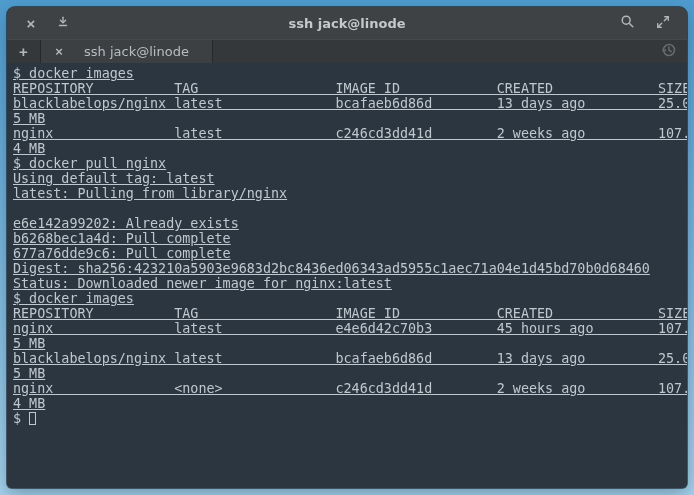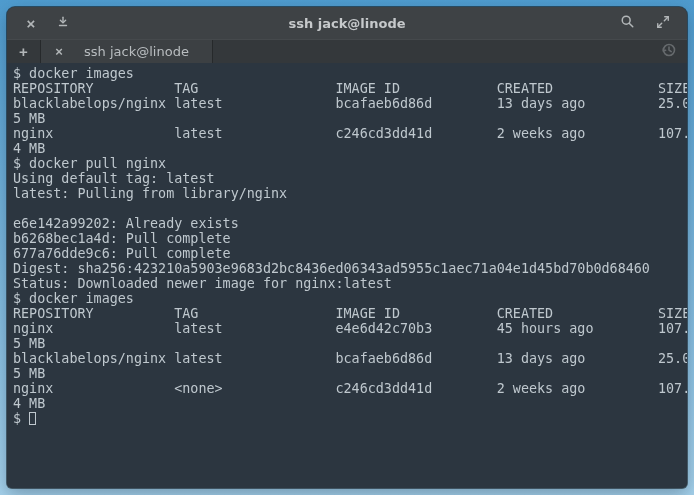--- a/index.html
+++ b/index.html
@@ -82,21 +82,21 @@
     flex: 1 1 auto; overflow: hidden;
     background: var(--terminal-bg);
     padding: 3px 0 0 6px;
     cursor: text;
   }
   .terminal, .terminal pre, .prompt-line {
     font-family: "DejaVu Sans Mono", "Liberation Mono", monospace;
     font-size: 13.4px; line-height: 15px;
     color: var(--terminal-fg);
   }
-  .terminal pre { white-space: pre; }
+  .terminal pre { white-space: pre; text-decoration: underline; }
   .prompt-line { display: flex; align-items: center; height: 15px; }
   .cursor {
     display: inline-block; width: 7px; height: 13px;
     border: 1px solid var(--terminal-fg);
     margin-left: 8px;
   }
 </style>
 </head>
 <body>
 

